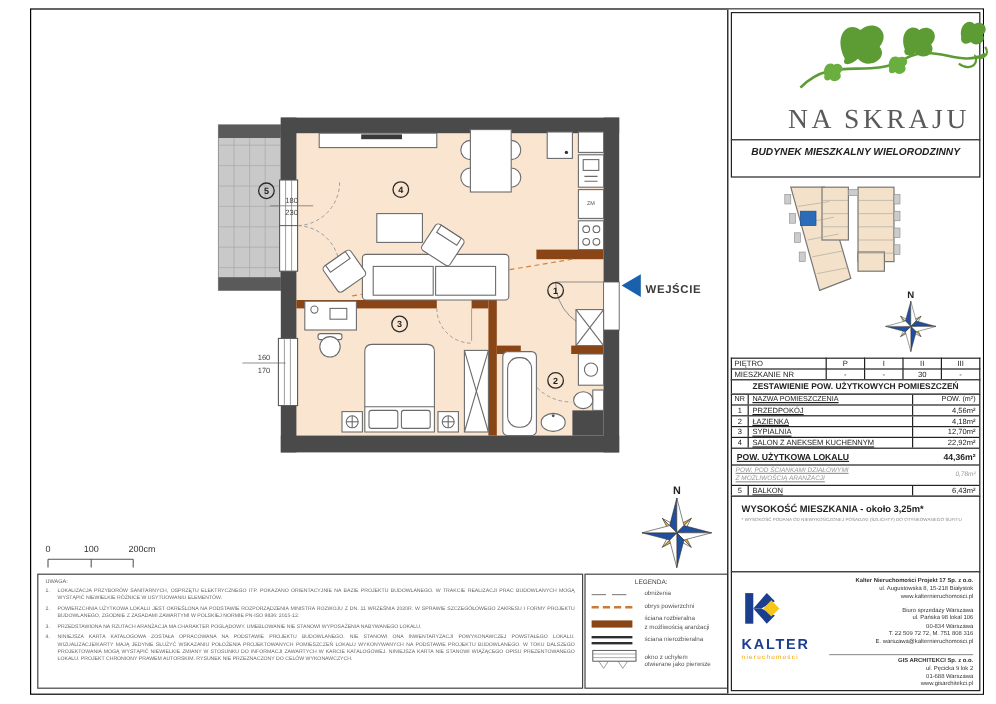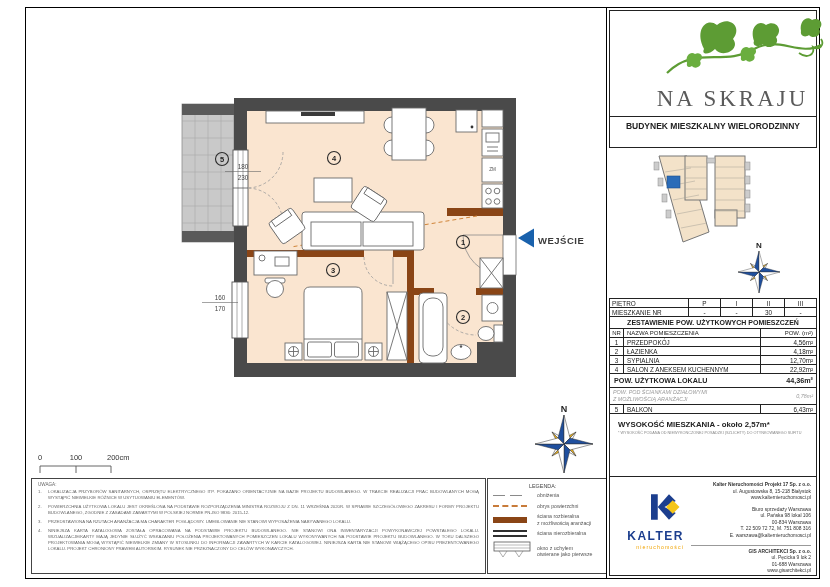--- a/index.html
+++ b/index.html
@@ -6,46 +6,46 @@
     font-family:"Liberation Sans",sans-serif;color:#222;}
   .sheet{position:relative;width:830px;height:587px;background:#fff;}
   .frame{position:absolute;left:25px;top:7px;width:793px;height:570px;border:1.6px solid #000;background:#fff;}
   svg text{font-family:"Liberation Sans",sans-serif;}
 
   
   .right-panel{position:absolute;top:0;right:0;width:212px;height:100%;border-left:1.6px solid #000;background:#fff;}
   .rp-box{position:absolute;left:2px;right:2px;border:1px solid #222;background:#fff;box-sizing:border-box;}
   .logo-box{top:2px;height:107px;text-align:center;padding-left:39px;}
   .logo-title{font-family:"Liberation Serif",serif;font-size:23px;letter-spacing:3px;color:#5a5a5a;margin-top:1px;}
-  .subtitle-box{top:108px;height:32px;text-align:center;padding-top:4px;}
+  .subtitle-box{top:108px;height:32px;text-align:center;padding-top:4px;font-style:italic;}
   .subtitle-box .l1{font-size:8.5px;font-weight:bold;color:#222;}
   .subtitle-box .l2{font-size:8.5px;font-weight:bold;color:#222;margin-top:2px;}
   .map-box{position:absolute;left:2px;right:2px;top:142px;height:148px;}
   .floor-table{position:absolute;left:2px;right:2px;top:290px;border-collapse:collapse;width:208px;table-layout:fixed;}
   .floor-table td{border:1px solid #222;font-size:6.4px;height:8px;padding:0 0 0 2px;}
   .floor-table td.c{text-align:center;padding:0;}
   .zest-header{top:308px;height:13px;font-size:7px;font-weight:bold;text-align:center;line-height:12px;}
   .area-table{top:320px;height:86px;border:1px solid #222;}
   .ar{display:flex;box-sizing:border-box;border-bottom:1px solid #222;font-size:6.3px;align-items:center;}
   .ar:last-child{border-bottom:none;}
   .ar .nr{width:13px;border-right:1px solid #222;align-self:stretch;display:flex;align-items:center;justify-content:center;}
-  .ar .nm{flex:1;padding-left:3px;}
+  .ar .nm{flex:1;padding-left:3px;text-decoration:underline;}
   .ar .pw{width:52px;text-align:right;padding-right:3px;border-left:1px solid #222;align-self:stretch;display:flex;align-items:center;justify-content:flex-end;}
   .ar.hd{height:9px;font-size:6px;}
   .ar.data{height:9px;}
   .ar.total{height:14px;font-size:7.2px;font-weight:bold;}
   .ar.total .nm{padding-left:4px;}
   .ar.part{height:17px;color:#999;font-style:italic;font-size:5.4px;}
   .ar.part .nm{white-space:pre-line;line-height:1.25;}
   .ar.balk{height:9px;}
   .height-box{top:405px;height:64px;padding:6px 0 0 8px;}
   .height-box .h1{font-size:7.8px;font-weight:bold;}
   .height-box .h2{font-size:3.8px;color:#888;margin-top:2px;}
   .company-box{top:468px;bottom:2px;}
-  .kalter-logo{position:absolute;left:8px;top:14px;width:66px;text-align:right;}
+  .kalter-logo{position:absolute;left:8px;top:14px;width:66px;text-align:left;}
   .kalter-word{font-size:12px;font-weight:bold;color:#1c3e8e;letter-spacing:1.5px;margin-top:2px;}
   .kalter-sub{font-size:5.2px;color:#f0a300;letter-spacing:1.1px;margin-top:1px;}
   .comp-col{position:absolute;right:5px;top:5px;width:130px;text-align:right;font-size:4.9px;line-height:1.34;color:#333;}
   .comp-col .grp{margin-bottom:5px;}
   .comp-col .b{font-weight:bold;}
   .comp-col .sep{border-top:0.8px solid #999;margin:3px 0 3px 10px;}
 
   
   .notes-box{position:absolute;left:5px;top:470px;width:455px;height:96px;border:1px solid #444;padding:3px 6px;box-sizing:border-box;}
   .notes-title{font-size:4.6px;color:#666;margin-bottom:2px;}
@@ -512,21 +512,21 @@
         <span class="pw" style="border-left:none;">0,78m²</span>
       </div>
       <div class="ar balk">
         <span class="nr">5</span>
         <span class="nm">BALKON</span>
         <span class="pw">6,43m²</span>
       </div>
     </div>
 
     <div class="rp-box height-box">
-      <div class="h1">WYSOKOŚĆ MIESZKANIA - około 2,57m*</div>
+      <div class="h1">WYSOKOŚĆ MIESZKANIA - około 3,25m*</div>
       <div class="h2">* WYSOKOŚĆ PODANA OD NIEWYKOŃCZONEJ POSADZKI (SZLICHTY) DO OTYNKOWANEGO SUFITU</div>
     </div>
 
     <div class="rp-box company-box">
       <div class="kalter-logo">
         <svg width="36" height="32" viewBox="0 0 48 42">
           <rect x="4" y="4" width="9" height="34" fill="#1c3e8e"></rect>
           <polygon points="13,21 28,4 37,13 22,21" fill="#1c3e8e"></polygon>
           <polygon points="13,21 28,38 37,29 22,21" fill="#1c3e8e"></polygon>
           <polygon points="33,12 42,21 33,30 24,21" fill="#f5c518"></polygon>

